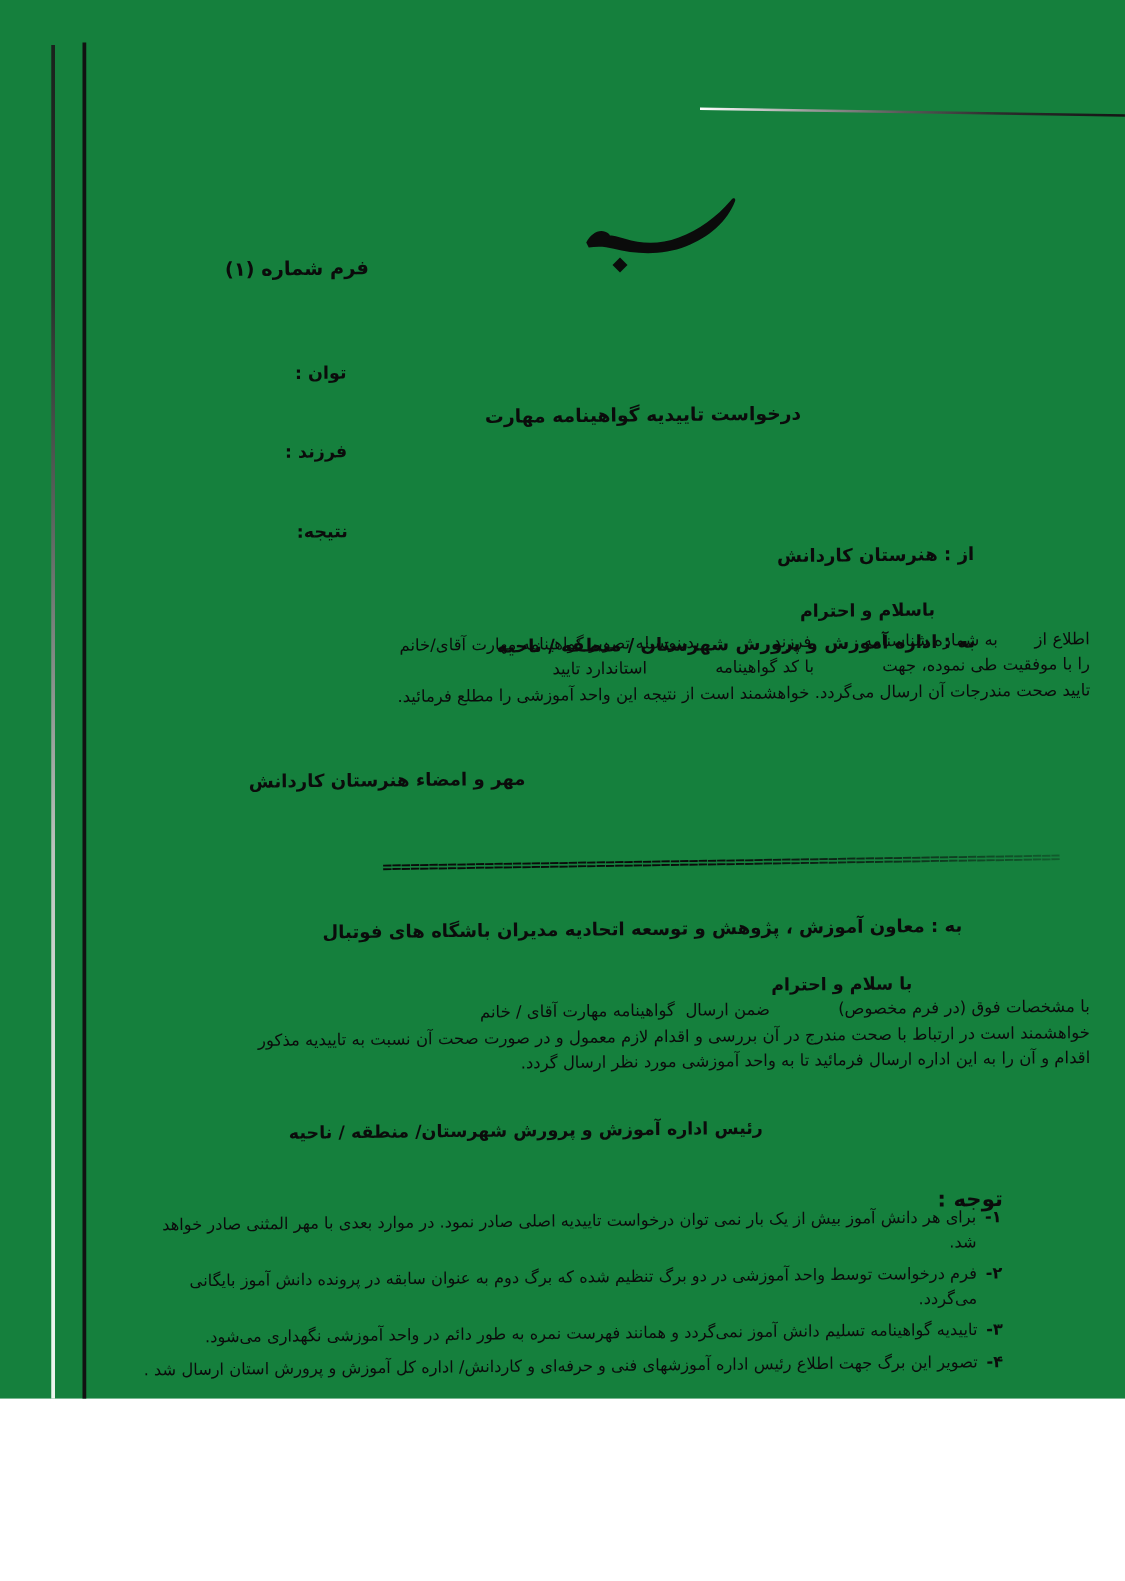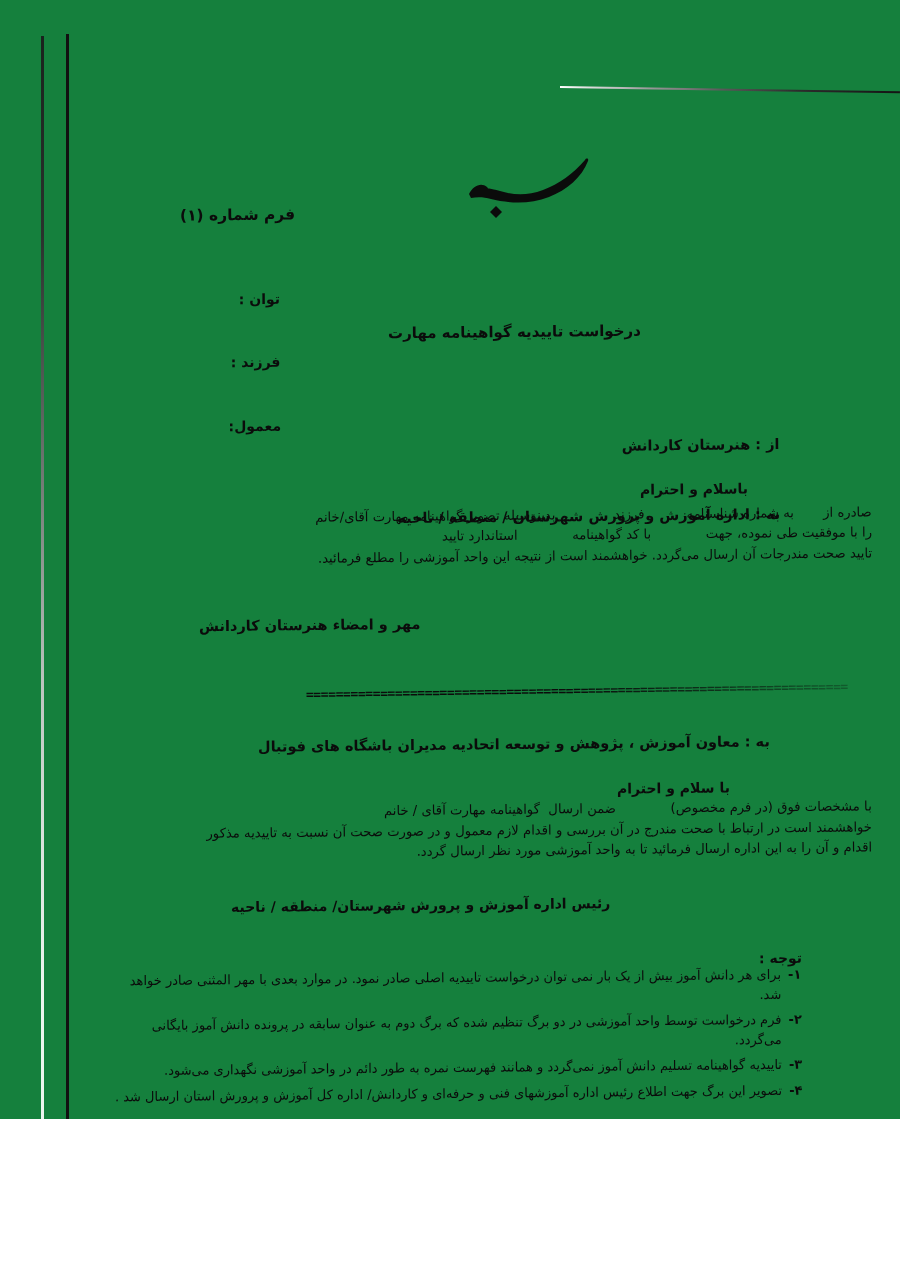--- a/index.html
+++ b/index.html
@@ -188,21 +188,21 @@
     top: 897px;
     font-size: 14px;
     font-weight: bold;
     transform: rotate(-0.6deg);
   }
 
   
   .notes-title {
     right: 98px;
     top: 950px;
-    font-size: 14px;
+    font-size: 17px;
     font-weight: bold;
     transform: rotate(-0.6deg);
   }
   .notes {
     position: absolute;
     right: 98px;
     left: 112px;
     top: 968px;
     font-size: 13px;
     line-height: 1.5;
@@ -258,34 +258,34 @@
                C29,51 22,51 16,52 Z" fill="#0b0b0b"></path>
       <path d="M41,60 L47,66 L41,72 L35,66 Z" fill="#0b0b0b"></path>
     </svg>
   </div>
 
   <div class="t form-no">فرم شماره (۱)</div>
 
   <div class="t meta">
     <div>توان :</div>
     <div>فرزند :</div>
-    <div>معمول:</div>
+    <div>نتیجه:</div>
   </div>
 
   <div class="t doc-title">درخواست تاییدیه گواهینامه مهارت</div>
 
   <div class="t addr">
     <div>از : هنرستان کاردانش</div>
     <div>به : اداره آموزش و پرورش شهرستان / منطقه / ناحیه</div>
   </div>
 
   <div class="t greet1">باسلام و احترام</div>
 
   <div class="body1">
-    <span class="ln"><span>صادره از</span>       <span>به شماره شناسنامه</span>          <span>فرزند</span>              <span>بدینوسیله تصویر گواهینامه مهارت آقای/خانم</span></span>
+    <span class="ln"><span>اطلاع از</span>       <span>به شماره شناسنامه</span>          <span>فرزند</span>              <span>بدینوسیله تصویر گواهینامه مهارت آقای/خانم</span></span>
     <span class="ln r2"><span>را با موفقیت طی نموده، جهت</span>             <span>با کد گواهینامه</span>             <span>استاندارد تایید</span></span>
     <span class="ln">تایید صحت مندرجات آن ارسال می‌گردد. خواهشمند است از نتیجه این واحد آموزشی را مطلع فرمائید.</span>
   </div>
 
   <div class="t seal1">مهر و امضاء هنرستان کاردانش</div>
 
   <div class="rule">=========================================================================</div>
 
   <div class="t addr2">به : معاون آموزش ، پژوهش و توسعه اتحادیه مدیران باشگاه های فوتبال</div>
   <div class="t greet2">با سلام و احترام</div>

